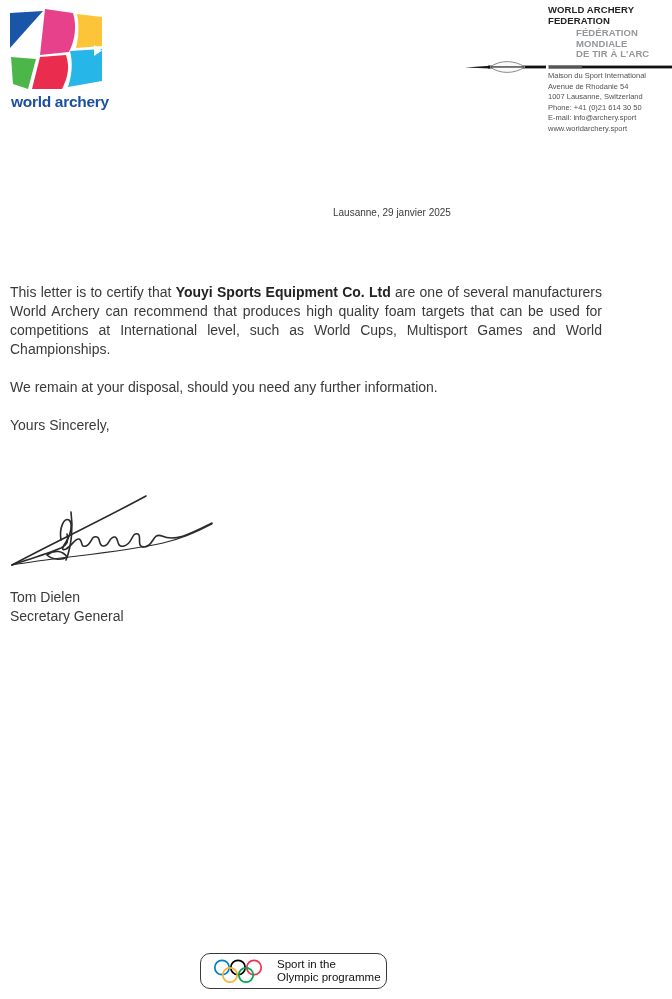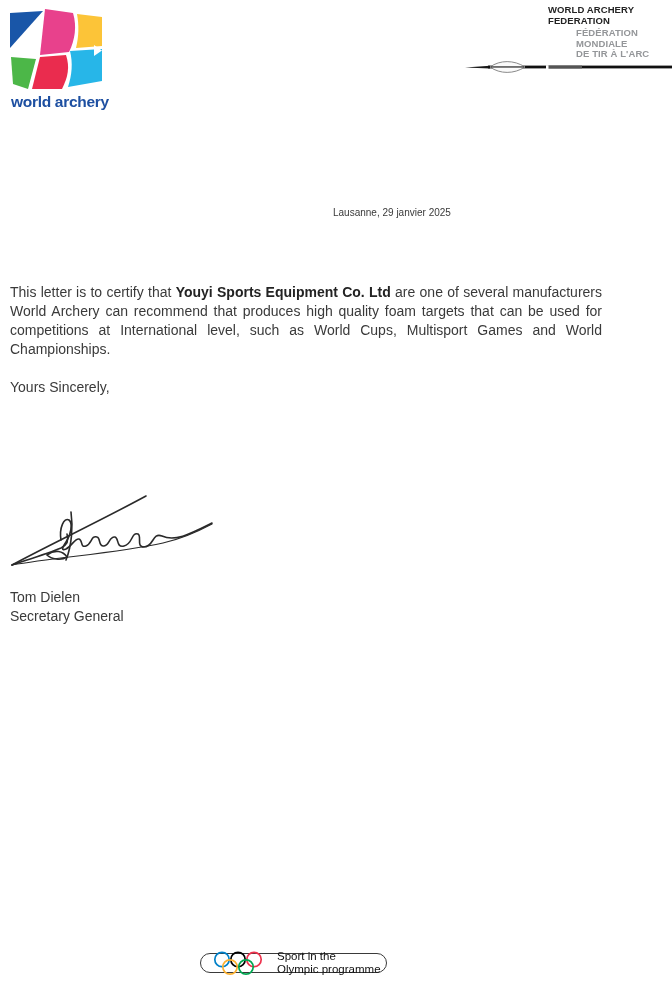--- a/index.html
+++ b/index.html
@@ -44,21 +44,21 @@
   .para-main strong { color: #232323; margin-top: 28px; }
 
   .signature-svg { position: absolute; left: 3px; top: 487px; width: 225px; height: 85px; }
   .signer {
     position: absolute; left: 10px; top: 588px;
     font-size: 14px; line-height: 19px; color: #3a3a3a;
   }
 
   
   .badge {
-    position: absolute; left: 200px; top: 953px; width: 187px; height: 20px;
+    position: absolute; left: 200px; top: 953px; width: 187px; height: 36px;
     border: 1.5px solid #3a3a3a; border-radius: 10px;
     display: flex; align-items: center; padding-left: 9px; background: #ffffff;
   }
   .rings-svg { width: 56px; height: 27px; flex: 0 0 auto; }
   .badge-text { margin-left: 11px; font-size: 11.5px; line-height: 13.5px; color: #111111; }
 </style>
 </head>
 <body>
 
 <div class="page">
@@ -88,25 +88,34 @@
 
   <svg class="arrow-svg" viewBox="0 0 210 16" xmlns="http://www.w3.org/2000/svg">
     <polygon points="3,8.4 28,6.7 28,9.5" fill="#1a1a1a"></polygon>
     <rect x="26" y="6.6" width="184" height="2.8" fill="#111111"></rect>
     <rect x="86" y="6.6" width="34" height="2.8" fill="#555555"></rect>
     <rect x="84" y="6.2" width="2.5" height="3.8" fill="#ffffff"></rect>
     <path d="M28,8 C38,0.8 52,0.8 63,8 C52,15.2 38,15.2 28,8 Z" fill="#fafafa" stroke="#8a8a8a" stroke-width="1"></path>
     <rect x="29" y="7.3" width="33" height="1.3" fill="#333333"></rect>
   </svg>
 
+  <ul class="address">
+    <li>Maison du Sport International</li>
+    <li>Avenue de Rhodanie 54</li>
+    <li>1007 Lausanne, Switzerland</li>
+    <li>Phone: +41 (0)21 614 30 50</li>
+    <li>E-mail: info@archery.sport</li>
+    <li>www.worldarchery.sport</li>
+  </ul>
 
   <div class="dateline">Lausanne, 29 janvier 2025</div>
 
   <div class="letter-body">
     <p class="para-main"><span>This letter is to certify that </span><strong>Youyi Sports Equipment Co. Ltd</strong><span> are one of several manufacturers World Archery can recommend that produces high quality foam targets that can be used for competitions at International level, such as World Cups, Multisport Games and World Championships.</span></p>
+    <p>We remain at your disposal, should you need any further information.</p>
     <p>Yours Sincerely,</p>
   </div>
 
   <svg class="signature-svg" viewBox="0 0 225 85" xmlns="http://www.w3.org/2000/svg" fill="none" stroke="#2a2a2a" stroke-width="1.6" stroke-linecap="round">
     <path d="M9,78 C42,60 95,35 143,9"></path>
     <path d="M9,78 C30,71 46,66 58,61 C64,58 66,53 64,47"></path>
     <path d="M58,53 C56,41 61,30 66,33 C70,36 68,48 63,55 C59,61 58,64 63,62 C69,59 72,51 76,52 C80,53 77,61 83,59 C89,57 88,48 94,50 C98,51 95,60 101,59 C107,58 106,49 112,50 C116,51 113,61 121,59 C130,57 128,45 135,47 C139,49 133,60 141,60 C151,60 149,45 159,49 C172,55 187,47 209,36"></path>
     <path d="M68,25 C70,39 69,58 63,73"></path>
     <path d="M44,68 C52,62 60,64 64,70 C58,74 48,72 44,68 Z"></path>
     <path d="M9,78 C55,70 115,66 160,56 C178,52 194,45 209,37" stroke-width="1.2"></path>

